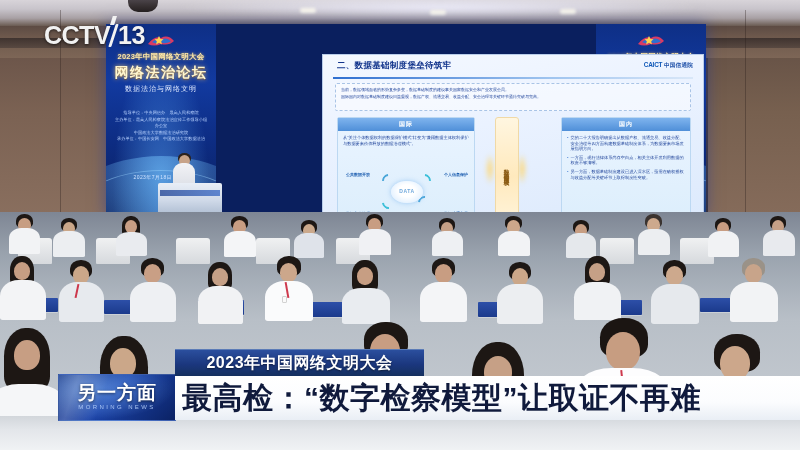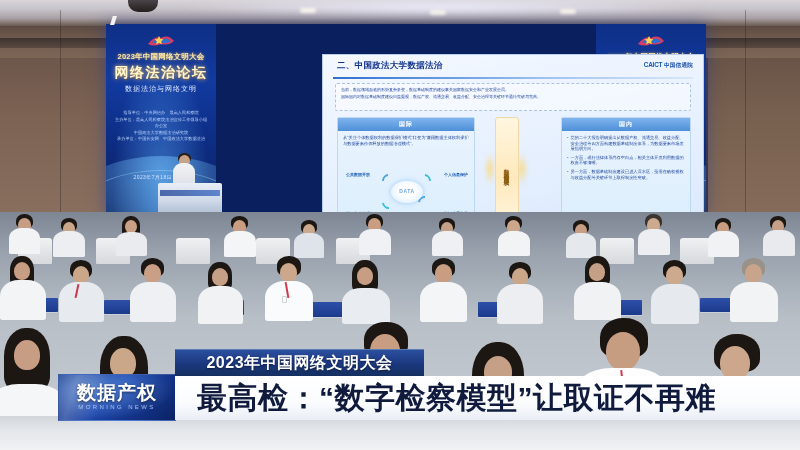--- a/index.html
+++ b/index.html
@@ -281,21 +281,21 @@
   .lt-topic span{
     font-size:16px;font-weight:bold;color:#ffffff;letter-spacing:.5px;
     text-shadow:0 1px 2px rgba(0,0,0,.5);white-space:nowrap;
   }
   .lt-headline{
     position:absolute;left:175px;top:376px;width:625px;height:44px;
     background:linear-gradient(180deg,#ffffff 0%,#fbfcfe 60%,#e9eef5 100%);
     display:flex;align-items:center;
   }
   .lt-headline span{
-    padding-left:22px;font-size:30px;font-weight:bold;color:#101a3c;
+    padding-left:7px;font-size:30px;font-weight:bold;color:#101a3c;
     letter-spacing:.5px;white-space:nowrap;line-height:34px;
   }
   .lt-prog{
     position:absolute;left:58px;top:374px;width:118px;height:47px;
     background:
       radial-gradient(ellipse at 30% 30%,rgba(130,185,255,.55),rgba(10,35,105,0) 70%),
       linear-gradient(135deg,#0d2a7a 0%,#1b43a8 45%,#0b2264 100%);
     border:1px solid rgba(140,180,250,.35);
     overflow:hidden;
   }
@@ -361,21 +361,21 @@
       </svg>
       <div class="banner-t1">2023年中国网络文明大会</div>
       <div class="banner-t2">网络法治论坛</div>
       <div class="banner-t3">数据法治与网络文明</div>
       <div class="banner-orgs">指导单位：中央网信办　最高人民检察院<br>主办单位：最高人民检察院法治宣传工作领导小组办公室<br>中国政法大学数据法治研究院<br>承办单位：中国长安网　中国政法大学数据法治</div>
       <div class="banner-date">2023年7月18日 · 厦门</div>
     </div>
 
     <div class="slide">
       <div class="slide-head"></div>
-      <div class="slide-title">二、中国政法大学数据法治</div>
+      <div class="slide-title">二、数据基础制度堡垒待筑牢</div>
       <div class="slide-logo">
         <span class="caict">CAICT</span>
         <span>中国信通院</span>
       </div>
       <div class="slide-rule"></div>
 
       <div class="slide-note">
         <p>当前，数据领域面临的形势复杂多变，数据基础制度的建设事关国家数据安全和产业发展全局。</p>
         <p>国际国内对数据基础制度建设日益重视，数据产权、流通交易、收益分配、安全治理等关键环节亟待突破与完善。</p>
       </div>
@@ -618,26 +618,31 @@
         <div class="p-hair" style="left:14px;top:0;width:46px;height:38px;"></div>
         <div class="p-head" style="left:20px;top:12px;width:30px;height:34px;background:#cca78b;"></div>
         <div class="p-body" style="left:-8px;top:46px;width:104px;height:80px;background:#f1f2f4;"></div>
       </div>
     </div>
 
     <div class="desk-front"></div>
   </div>
 
   <div class="cctv">
+    <div class="cctv-main">
+      <span>CCTV</span>
+      <span class="cctv-slash"></span>
+      <span>13</span>
+    </div>
     <div class="cctv-tick"></div>
   </div>
 
   <div class="lt-prog">
     <div class="lt-prog-shine"></div>
-    <div class="lt-prog-cn">数据产权</div>
+    <div class="lt-prog-cn">另一方面</div>
     <div class="lt-prog-en">MORNING NEWS</div>
   </div>
 
   <div class="lt-topic">
     <span>2023年中国网络文明大会</span>
   </div>
 
   <div class="lt-headline">
     <span>最高检：“数字检察模型”让取证不再难</span>
   </div>

